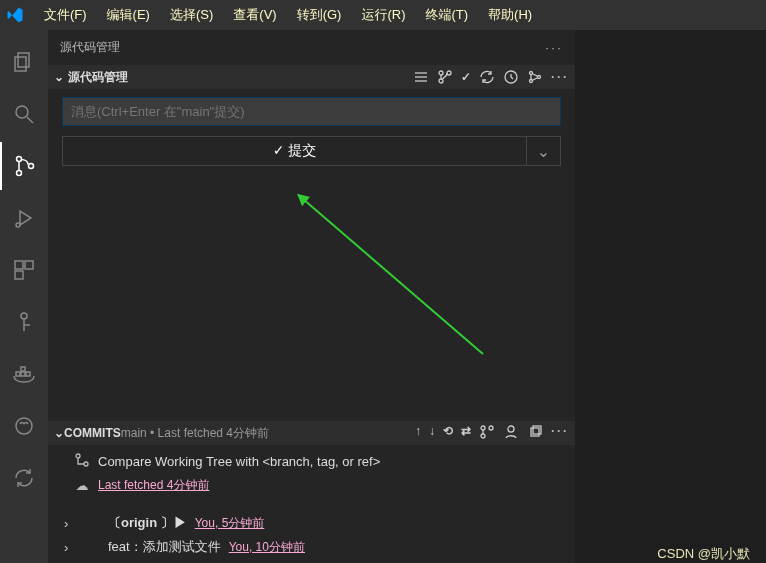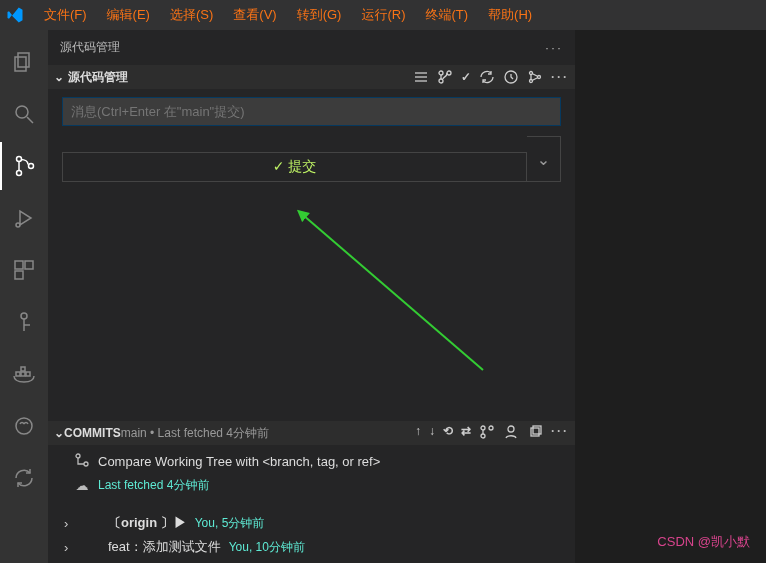--- a/index.html
+++ b/index.html
@@ -1,61 +1,61 @@
 <!DOCTYPE html>
 <html><head>
 <meta charset="utf-8">
 <style>
 * { margin: 0; padding: 0; box-sizing: border-box; font-family: "Segoe UI", "Microsoft YaHei", sans-serif; }
 body { width: 766px; height: 563px; background: #1e1e1e; color: #ccc; overflow: hidden; position: relative; }
 
 .titlebar { height: 30px; display: flex; align-items: center; background: #323233; padding: 0 6px; }
 .titlebar .logo { width: 18px; height: 18px; margin-right: 10px; }
 .menubar { display: flex; gap: 0; }
-.menu-item { padding: 4px 10px; font-size: 13px; color: #f97316; cursor: pointer; }
+.menu-item { padding: 4px 10px; font-size: 13px; color: #fef9c3; cursor: pointer; }
 
 .main { display: flex; height: calc(100% - 30px); }
 .activity-bar { width: 48px; background: #333; display: flex; flex-direction: column; align-items: center; padding-top: 8px; gap: 4px; }
 .activity-bar .ab-item { width: 48px; height: 48px; display: flex; align-items: center; justify-content: center; cursor: pointer; color: #888; }
 .activity-bar .ab-item.active { color: #fff; border-left: 2px solid #fff; }
 .activity-bar svg { width: 24px; height: 24px; }
 
 .sidebar { width: 527px; background: #252526; display: flex; flex-direction: column; }
 .panel-title { height: 35px; display: flex; align-items: center; justify-content: space-between; padding: 0 12px; font-size: 12px; color: #bbb; }
 .dots { letter-spacing: 2px; cursor: pointer; color: #bbb; }
 
 .section-header { height: 24px; background: #2d2d2d; display: flex; align-items: center; padding: 0 6px; font-size: 12px; font-weight: bold; color: #ddd; }
 .section-header .chev { margin-right: 4px; }
 .section-header .label { flex: 1; }
 .section-header .actions { display: flex; gap: 8px; color: #ccc; }
 .section-header .actions span { cursor: pointer; display: flex; align-items: center; }
 
 .commit-box { padding: 8px 14px; }
 .commit-input { width: 100%; background: #3c3c3c; border: 1px solid #06395f; color: #ccc; padding: 6px 8px; font-size: 13px; outline: none; }
 .commit-btn-row { display: flex; margin-top: 10px; }
-.commit-btn { flex: 1; border: 1px solid #444; background: transparent; color: #bef264; padding: 5px 0; font-size: 14px; text-align: center; cursor: pointer; margin-top: 16px; }
+.commit-btn { flex: 1; border: 1px solid #444; background: transparent; color: #ffffff; padding: 5px 0; font-size: 14px; text-align: center; cursor: pointer; }
 .commit-split { width: 34px; border: 1px solid #444; border-left: none; display: flex; align-items: center; justify-content: center; color: #999; cursor: pointer; }
 
 .spacer { flex: 1; min-height: 170px; position: relative; }
 
 .commits-header { height: 24px; background: #2d2d2d; display: flex; align-items: center; padding: 0 6px; font-size: 12px; font-weight: bold; color: #ddd; }
 .commits-header .extra { font-weight: normal; color: #999; }
 .commits-header .actions { display: flex; gap: 8px; margin-left: auto; color: #ccc; }
 .commits-header .actions span { cursor: pointer; }
 
 .commits-body { padding: 4px 0; font-size: 13px; }
 .row { display: flex; align-items: center; padding: 3px 8px 3px 26px; gap: 8px; color: #ddd; }
 .row .ico { width: 16px; text-align: center; color: #bbb; }
-.row .sub { color: #5eead4; font-size: 12px; }
+.row .sub { color: #f9a8d4; font-size: 12px; text-decoration: underline; }
 .row .chevr { width: 10px; color: #ccc; }
 .row.indent { padding-left: 16px; }
 
 .arrow { position: absolute; pointer-events: none; }
 
-.watermark { position: absolute; right: 16px; bottom: 12px; font-size: 13px; color: #ec4899; opacity: 0.9; }
+.watermark { position: absolute; right: 16px; bottom: 0; font-size: 13px; color: #fef9c3; opacity: 0.9; }
 
 svg.mini { width: 16px; height: 16px; }
 .check::before { content: "✓"; margin-right: 4px; }
 </style>
 </head>
 <body>
 
 <div class="titlebar">
   <svg class="logo" viewBox="0 0 24 24">
       <path fill="#0098ff" d="M17 2l5 3v14l-5 3-9-9 9-11zM4 7l4 5-4 5-2-1V8l2-1z"></path>

